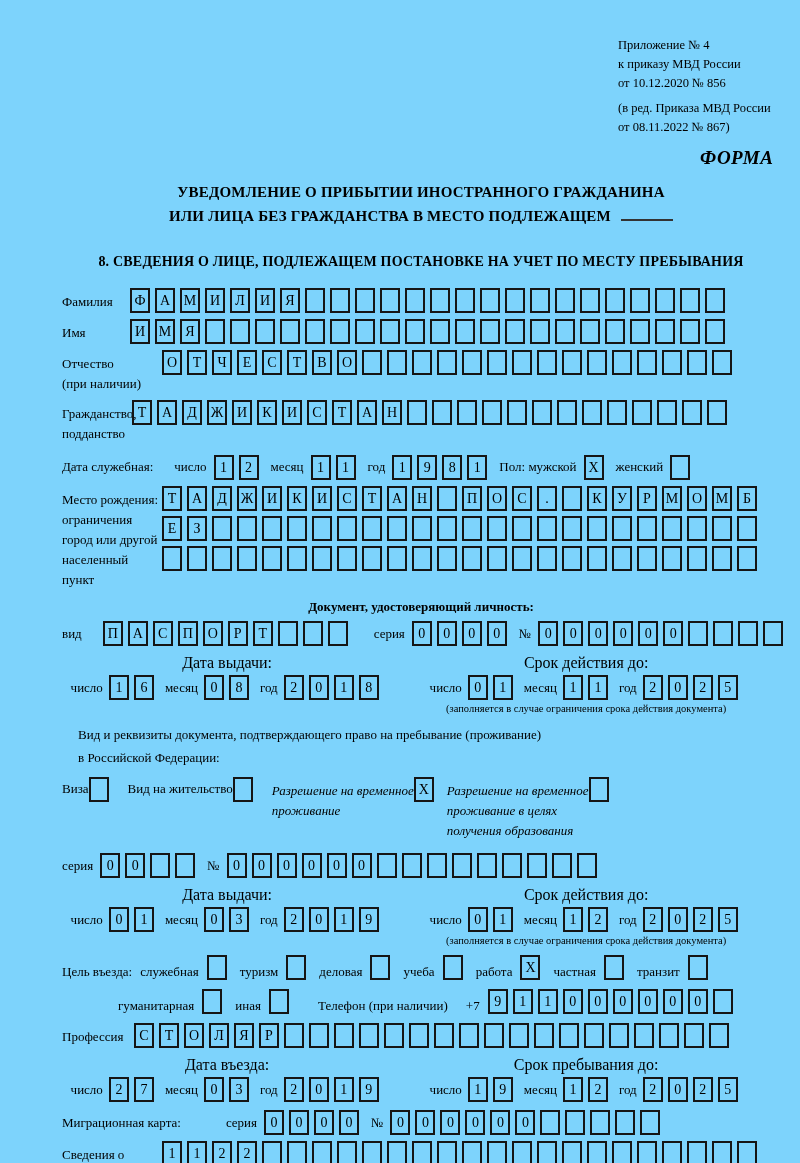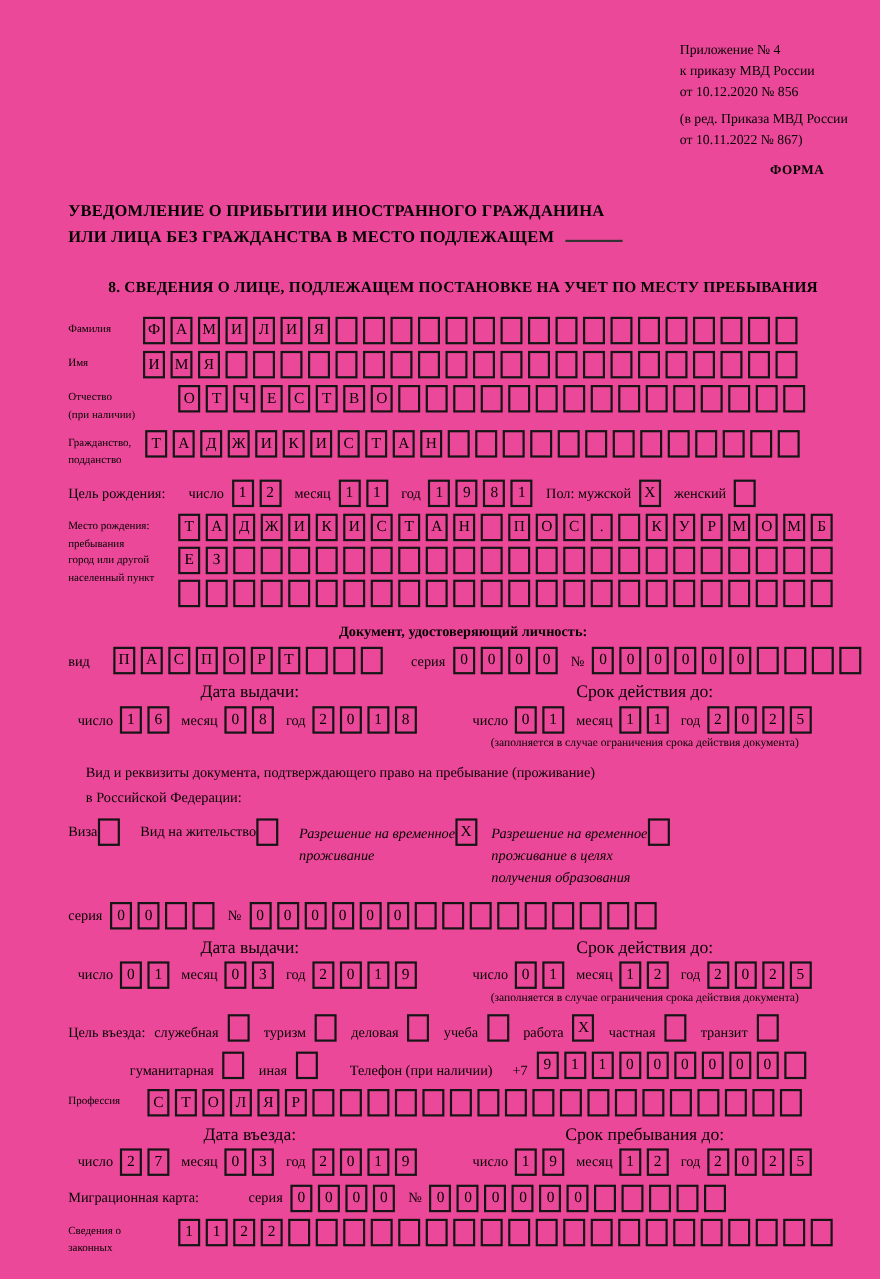--- a/index.html
+++ b/index.html
@@ -1,26 +1,26 @@
 <!DOCTYPE html>
 <html><head>
 <meta charset="utf-8">
 <style>
   html,body{margin:0;padding:0;background:#888;}
-  .page{width:800px;height:1163px;background:#ec4899;position:relative;margin:0 auto;
+  .page{width:800px;height:1163px;background:#7dd3fc;position:relative;margin:0 auto;
         font-family:"Liberation Serif",serif;color:#000;box-sizing:border-box;
         padding:0 20px 0 62px;overflow:hidden;}
   .appendix{position:absolute;left:618px;top:36px;font-size:12.5px;line-height:1.5;}
   .appendix .rev{margin-top:7px;}
-  .forma{position:absolute;left:700px;top:147px;font-weight:bold;font-size:12px;letter-spacing:.5px;}
-  .title{padding-top:180px;text-align:left;font-weight:bold;font-size:15px;line-height:1.6;letter-spacing:.2px;}
+  .forma{position:absolute;left:700px;top:147px;font-weight:bold;font-size:19px;letter-spacing:.5px;font-style:italic;}
+  .title{padding-top:180px;text-align:center;font-weight:bold;font-size:15px;line-height:1.6;letter-spacing:.2px;}
   .blank-line{display:inline-block;width:52px;border-bottom:2px solid #333;margin-left:10px;}
   .section-heading{margin-top:26px;font-weight:bold;font-size:14px;letter-spacing:.2px;text-align:center;white-space:nowrap;}
   .frow{display:flex;align-items:flex-start;margin-top:6px;}
-  .flabel{font-size:10px;line-height:1.55;flex:none;padding-top:4px;}
+  .flabel{font-size:13px;line-height:1.55;flex:none;padding-top:4px;}
   .w68{width:68px}.w100{width:100px}.w72{width:72px}.w70{width:70px}
   .cells{white-space:nowrap;flex:none;}
   .cell{display:inline-block;width:20px;height:25px;box-sizing:border-box;border:2px solid #151515;
         margin-right:5px;text-align:center;font-size:14px;line-height:21px;vertical-align:top;
         font-family:"Liberation Serif",serif;}
   .cells-col .cells{display:block;margin-bottom:5px;}
   .inline-row{align-items:center;gap:7px;font-size:13px;}
   .dlabel{font-size:13px;flex:none;}
   .flabel-inline{font-size:13px;flex:none;}
   .gap-l{margin-left:14px;}
@@ -44,21 +44,21 @@
 </head>
 <body>
 
 <div class="page">
 
   <div class="appendix">
     <div>Приложение № 4</div>
     <div>к приказу МВД России</div>
     <div>от 10.12.2020 № 856</div>
     <div class="rev">(в ред. Приказа МВД России</div>
-    <div>от 10.11.2022 № 867)</div>
+    <div>от 08.11.2022 № 867)</div>
   </div>
   <div class="forma">ФОРМА</div>
 
   <div class="title">
     <div>УВЕДОМЛЕНИЕ О ПРИБЫТИИ ИНОСТРАННОГО ГРАЖДАНИНА</div>
     <div><span>ИЛИ ЛИЦА БЕЗ ГРАЖДАНСТВА В МЕСТО ПОДЛЕЖАЩЕМ</span><span class="blank-line"></span></div>
   </div>
 
   <div class="section-heading">8. СВЕДЕНИЯ О ЛИЦЕ, ПОДЛЕЖАЩЕМ ПОСТАНОВКЕ НА УЧЕТ ПО МЕСТУ ПРЕБЫВАНИЯ</div>
 
@@ -82,37 +82,37 @@
 
   <div class="frow">
     <div class="flabel w70">
       <div>Гражданство,</div>
       <div>подданство</div>
     </div>
     <div class="cells"><span class="cell filled">Т</span><span class="cell filled">А</span><span class="cell filled">Д</span><span class="cell filled">Ж</span><span class="cell filled">И</span><span class="cell filled">К</span><span class="cell filled">И</span><span class="cell filled">С</span><span class="cell filled">Т</span><span class="cell filled">А</span><span class="cell filled">Н</span><span class="cell"></span><span class="cell"></span><span class="cell"></span><span class="cell"></span><span class="cell"></span><span class="cell"></span><span class="cell"></span><span class="cell"></span><span class="cell"></span><span class="cell"></span><span class="cell"></span><span class="cell"></span><span class="cell"></span></div>
   </div>
 
   <div class="frow inline-row" style="margin-top:10px;">
-    <span class="flabel-inline">Цель рождения:</span>
+    <span class="flabel-inline">Дата служебная:</span>
     <span class="dlabel gap-l">число</span>
     <span class="cells"><span class="cell filled">1</span><span class="cell filled">2</span></span>
     <span class="dlabel">месяц</span>
     <span class="cells"><span class="cell filled">1</span><span class="cell filled">1</span></span>
     <span class="dlabel">год</span>
     <span class="cells"><span class="cell filled">1</span><span class="cell filled">9</span><span class="cell filled">8</span><span class="cell filled">1</span></span>
     <span class="dlabel">Пол: мужской</span>
     <span class="cells"><span class="cell filled">X</span></span>
     <span class="dlabel">женский</span>
     <span class="cells"><span class="cell"></span></span>
   </div>
 
   <div class="frow">
     <div class="flabel w100">
       <div>Место рождения:</div>
-      <div>пребывания</div>
+      <div>ограничения</div>
       <div>город или другой</div>
       <div>населенный пункт</div>
     </div>
     <div class="cells-col">
       <div class="cells"><span class="cell filled">Т</span><span class="cell filled">А</span><span class="cell filled">Д</span><span class="cell filled">Ж</span><span class="cell filled">И</span><span class="cell filled">К</span><span class="cell filled">И</span><span class="cell filled">С</span><span class="cell filled">Т</span><span class="cell filled">А</span><span class="cell filled">Н</span><span class="cell"></span><span class="cell filled">П</span><span class="cell filled">О</span><span class="cell filled">С</span><span class="cell filled">.</span><span class="cell"></span><span class="cell filled">К</span><span class="cell filled">У</span><span class="cell filled">Р</span><span class="cell filled">М</span><span class="cell filled">О</span><span class="cell filled">М</span><span class="cell filled">Б</span></div>
       <div class="cells"><span class="cell filled">Е</span><span class="cell filled">З</span><span class="cell"></span><span class="cell"></span><span class="cell"></span><span class="cell"></span><span class="cell"></span><span class="cell"></span><span class="cell"></span><span class="cell"></span><span class="cell"></span><span class="cell"></span><span class="cell"></span><span class="cell"></span><span class="cell"></span><span class="cell"></span><span class="cell"></span><span class="cell"></span><span class="cell"></span><span class="cell"></span><span class="cell"></span><span class="cell"></span><span class="cell"></span><span class="cell"></span></div>
       <div class="cells"><span class="cell"></span><span class="cell"></span><span class="cell"></span><span class="cell"></span><span class="cell"></span><span class="cell"></span><span class="cell"></span><span class="cell"></span><span class="cell"></span><span class="cell"></span><span class="cell"></span><span class="cell"></span><span class="cell"></span><span class="cell"></span><span class="cell"></span><span class="cell"></span><span class="cell"></span><span class="cell"></span><span class="cell"></span><span class="cell"></span><span class="cell"></span><span class="cell"></span><span class="cell"></span><span class="cell"></span></div>
     </div>
   </div>
 

